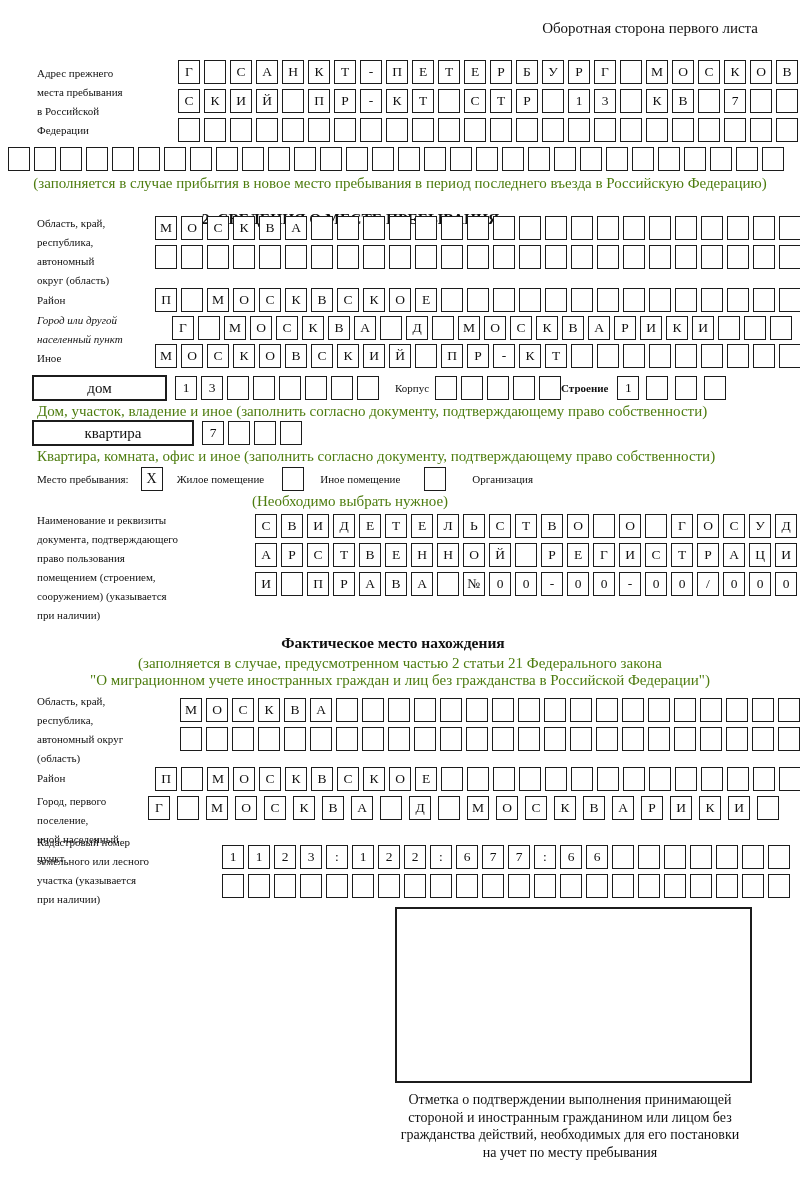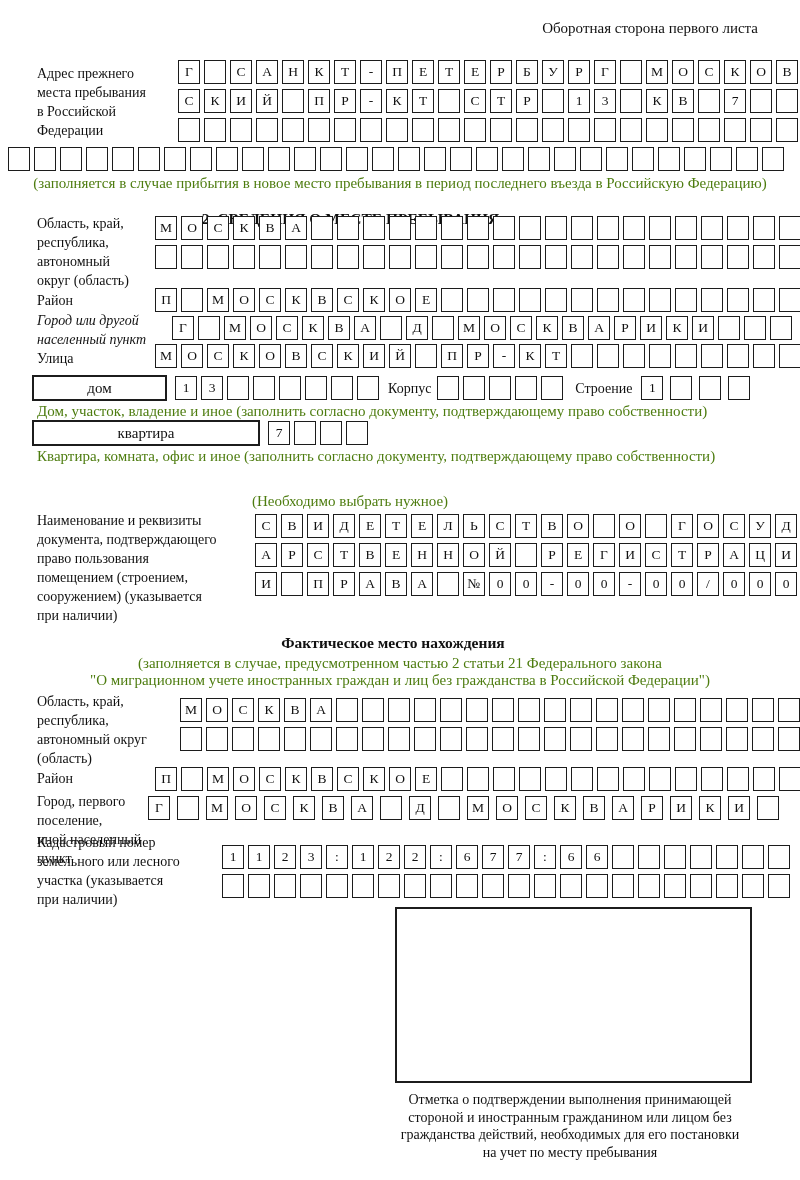--- a/index.html
+++ b/index.html
@@ -4,21 +4,21 @@
 <style>
   * { margin:0; padding:0; box-sizing:border-box; }
   body { background:#888; }
   .page {
     position:relative; width:800px; height:1180px; margin:0 auto;
     background:#ffffff; color:#111;
     font-family:"Liberation Serif","DejaVu Serif",serif;
     overflow:hidden;
   }
   .abs { position:absolute; }
-  .label { font-size:14px; line-height:19px; color:#111; }
+  .label { font-size:11px; line-height:19px; color:#111; }
   .ml { white-space:pre-line; }
   .cellrow { display:flex; column-gap:4px; }
   .cellrow.gap-wide { column-gap:7px; }
   .rows-stack { display:flex; flex-direction:column; row-gap:5px; }
   .cell {
     width:22px; height:24px; flex:0 0 auto;
     border:1.6px solid #1c1c1c; background:#fff;
     display:flex; align-items:center; justify-content:center;
     font-size:13.5px; line-height:1; color:#111;
   }
@@ -279,21 +279,21 @@
       <span class="cell">А</span>
       <span class="cell">Р</span>
       <span class="cell">И</span>
       <span class="cell">К</span>
       <span class="cell">И</span>
       <span class="cell"></span>
       <span class="cell"></span>
       <span class="cell"></span>
     </div>
 
-  <div class="abs label" style="left:37px; top:349px;">Улица</div>
+  <div class="abs label" style="left:37px; top:349px;">Иное</div>
   <div class="abs cellrow" style="left:155px; top:344px;">
       <span class="cell">М</span>
       <span class="cell">О</span>
       <span class="cell">С</span>
       <span class="cell">К</span>
       <span class="cell">О</span>
       <span class="cell">В</span>
       <span class="cell">С</span>
       <span class="cell">К</span>
       <span class="cell">И</span>
@@ -320,49 +320,58 @@
     <div class="cellrow" style="margin-left:8px;">
         <span class="cell">1</span>
         <span class="cell">3</span>
         <span class="cell"></span>
         <span class="cell"></span>
         <span class="cell"></span>
         <span class="cell"></span>
         <span class="cell"></span>
         <span class="cell"></span>
       </div>
-    <div class="label" style="margin-left:9px;">Корпус</div>
+    <div class="label" style="margin-left:16px;">Корпус</div>
     <div class="cellrow" style="margin-left:6px;">
         <span class="cell"></span>
         <span class="cell"></span>
         <span class="cell"></span>
         <span class="cell"></span>
         <span class="cell"></span>
       </div>
-    <div class="label" style="margin-left:12px;">Строение</div>
+    <div class="label" style="font-weight:bold;">Строение</div>
     <div class="cellrow gap-wide" style="margin-left:9px;">
         <span class="cell">1</span>
         <span class="cell"></span>
         <span class="cell"></span>
         <span class="cell"></span>
       </div>
   </div>
   <div class="abs note" style="left:37px; top:403px;">Дом, участок, владение и иное (заполнить согласно документу, подтверждающему право собственности)</div>
 
   <div class="abs inline-flex" style="left:32px; top:420px;">
-    <div class="labelbox" style="width:228px;">квартира</div>
+    <div class="labelbox" style="width:162px;">квартира</div>
     <div class="cellrow" style="margin-left:8px;">
         <span class="cell">7</span>
         <span class="cell"></span>
         <span class="cell"></span>
         <span class="cell"></span>
       </div>
   </div>
   <div class="abs note" style="left:37px; top:448px;">Квартира, комната, офис и иное (заполнить согласно документу, подтверждающему право собственности)</div>
 
+  <div class="abs inline-flex" style="left:37px; top:467px;">
+    <div class="label">Место пребывания:</div>
+    <div class="chkbox" style="margin-left:12px;">X</div>
+    <div class="label" style="margin-left:14px;">Жилое помещение</div>
+    <div class="chkbox" style="margin-left:18px;"></div>
+    <div class="label" style="margin-left:16px;">Иное помещение</div>
+    <div class="chkbox" style="margin-left:24px;"></div>
+    <div class="label" style="margin-left:26px;">Организация</div>
+  </div>
   <div class="abs note centered" style="left:150px; top:493px; width:400px;">(Необходимо выбрать нужное)</div>
 
   <div class="abs label ml" style="left:37px; top:511px; width:215px;">Наименование и реквизиты
 документа, подтверждающего
 право пользования
 помещением (строением,
 сооружением) (указывается
 при наличии)</div>
   <div class="abs rows-stack" style="left:255px; top:514px;">
     <div class="cellrow">

